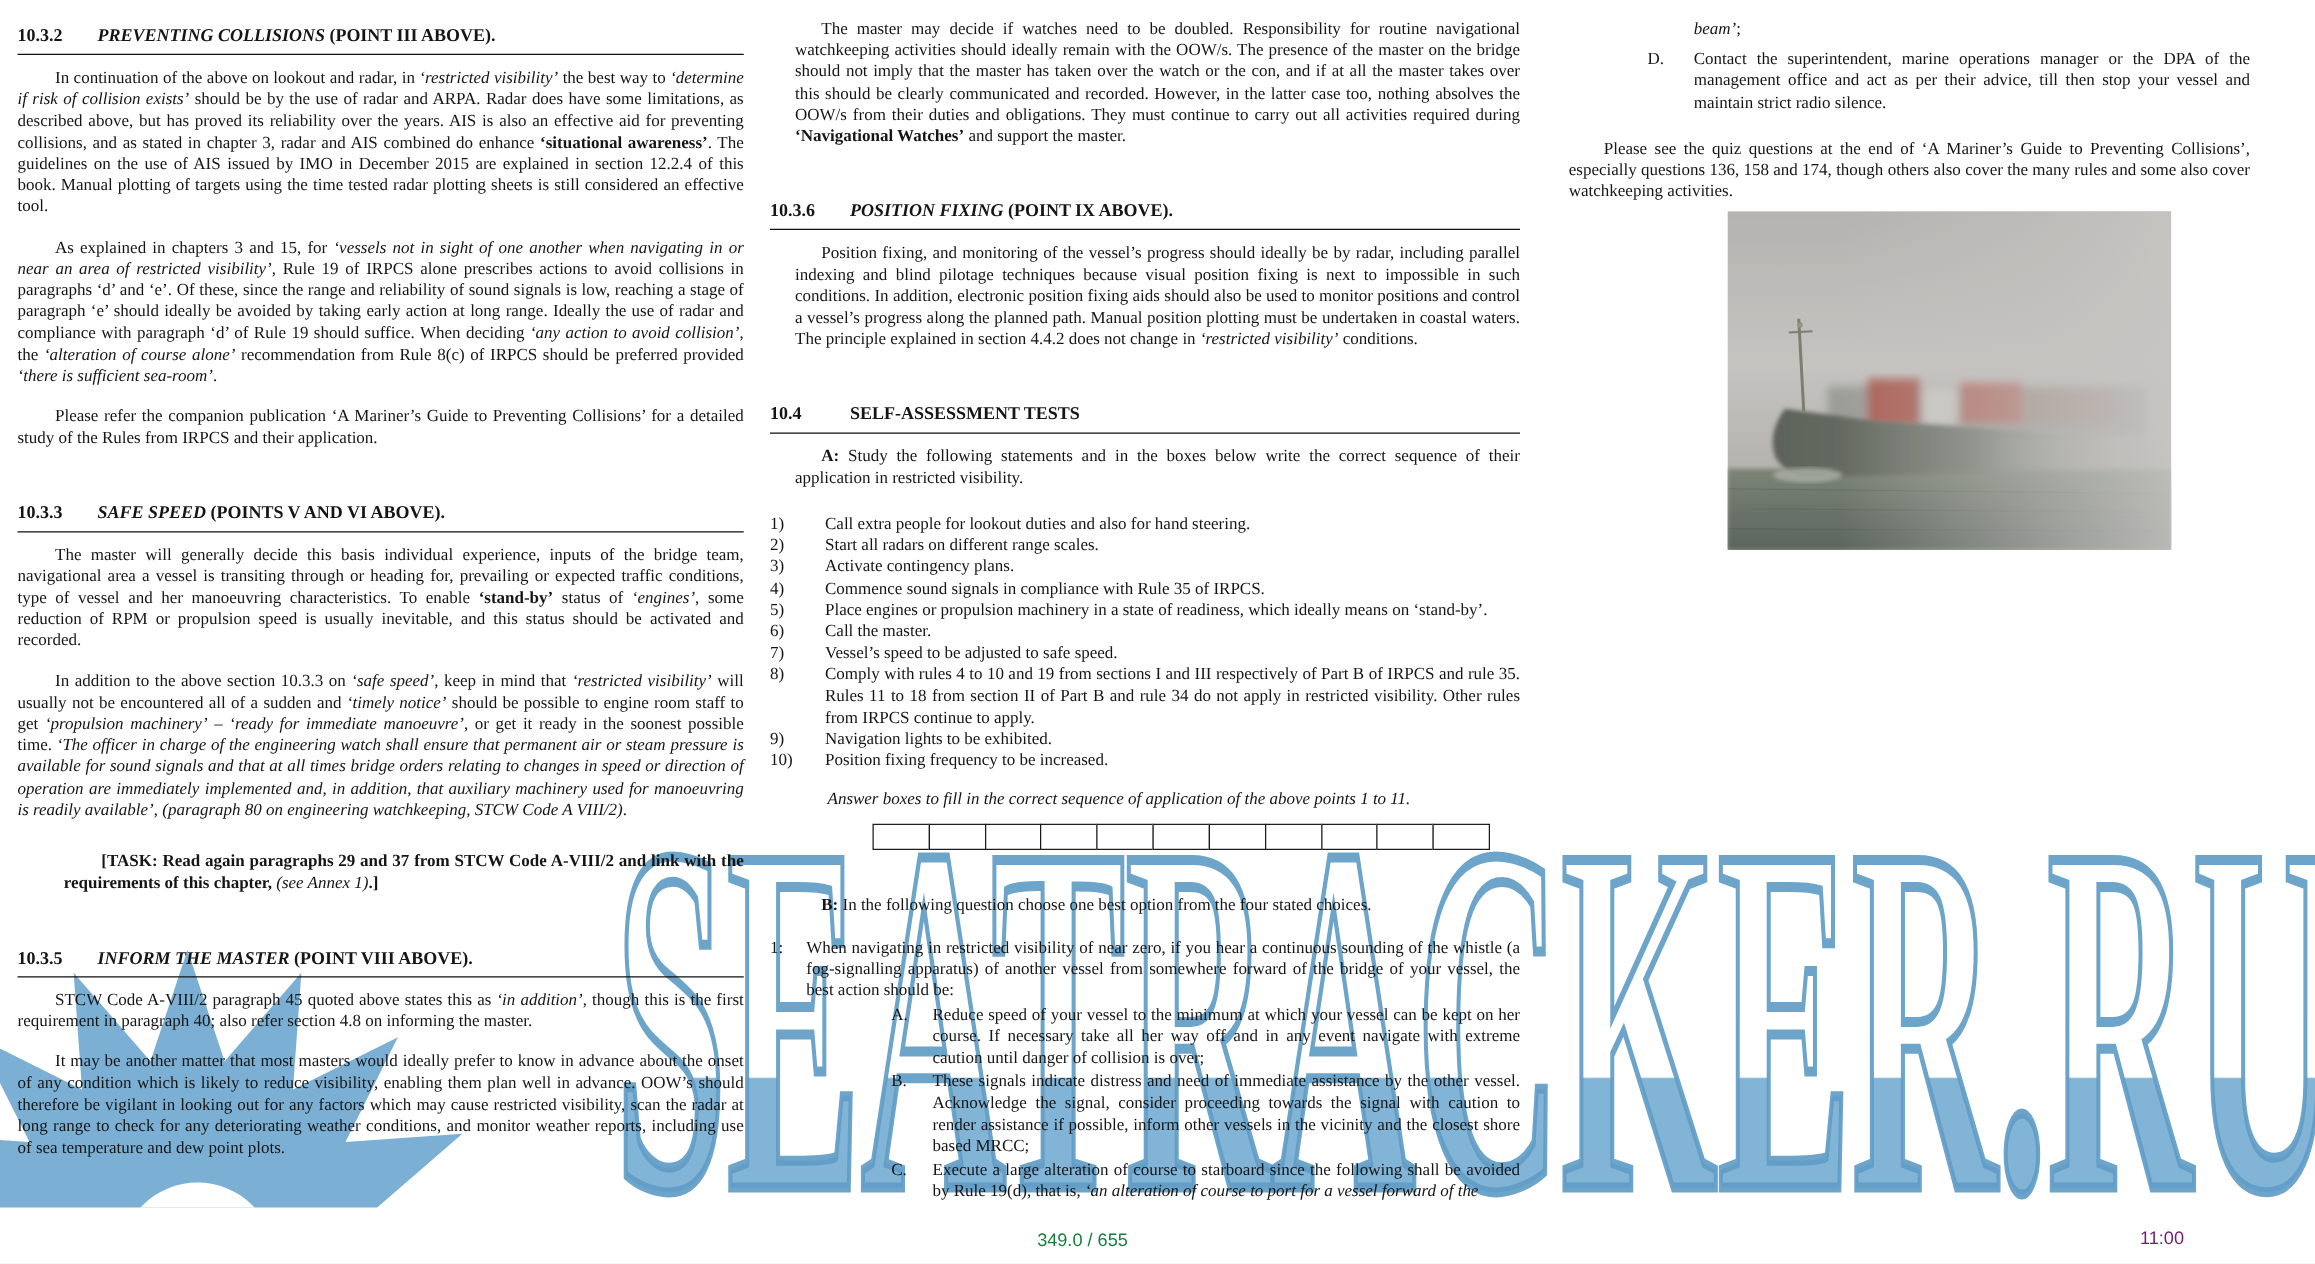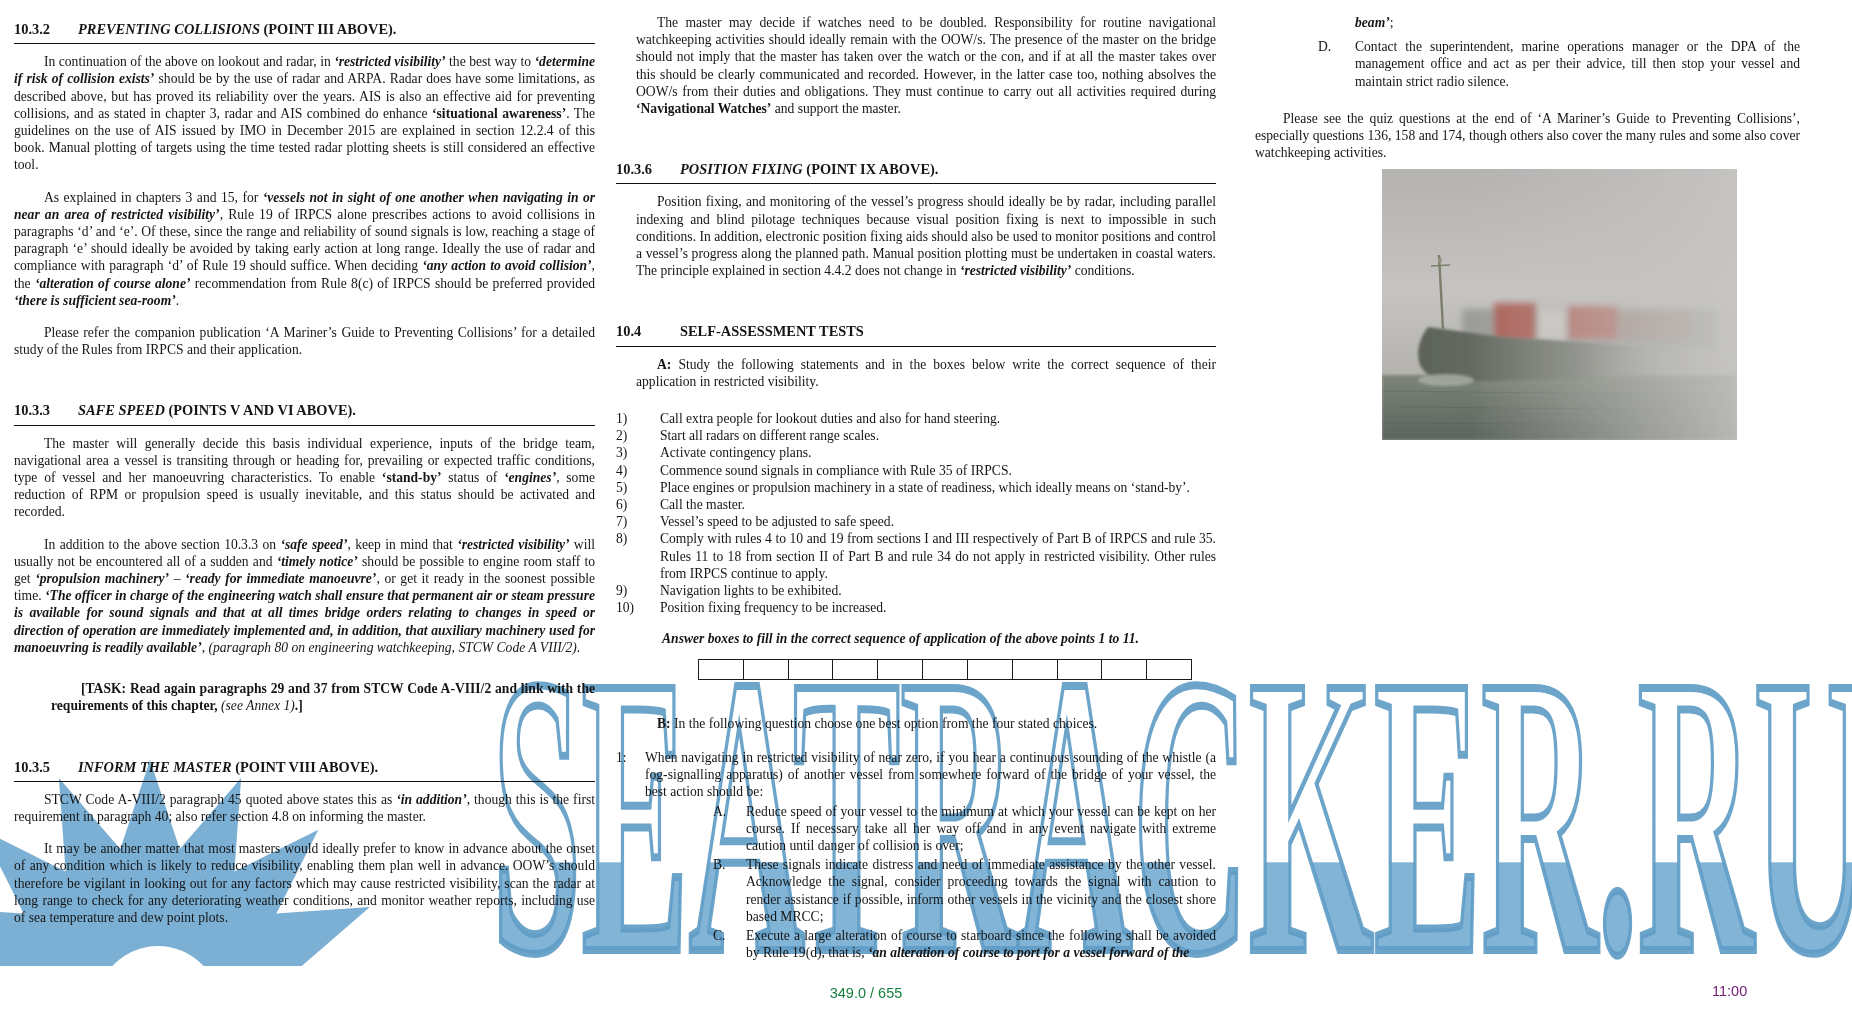--- a/index.html
+++ b/index.html
@@ -22,21 +22,21 @@
   #colM .b-para:first-child{margin-top:14px;}
   #colR .b-para{margin-top:20px;text-indent:28px;}
   .b-h{margin-top:44px;font-size:14.4px;font-weight:bold;border-bottom:1.6px solid #101010;
        padding-bottom:5px;text-indent:0;text-align:left;}
   #colL .b-h:first-child{margin-top:21px;}
   .b-h + .b-para{margin-top:9px;}
   .hn{display:inline-block;min-width:64px;}
   .ht.it{font-style:italic;}
   .s-b{font-weight:bold;}
   .s-i{font-style:italic;}
-  .s-bi{font-weight:bold;font-style:italic;margin-top:32px;}
+  .s-bi{font-weight:normal;font-style:italic;margin-top:32px;}
   .b-task{margin-top:24px;margin-left:37px;}
   .b-list{margin-top:20px;}
   .li{display:flex;}
   .ln{flex:none;width:44px;}
   .lt{flex:1;text-align:justify;}
   .b-ans{margin:14px 0 0 46px;text-indent:0;}
   .b-boxes{margin:11px 0 0 82px;display:flex;width:494px;height:21px;}
   .cell{flex:1;border:1px solid #1c1c1c;margin-left:-1px;background:#fff;}
   .cell:first-child{margin-left:0;}
   .b-boxes + .b-para{margin-top:35px;}

